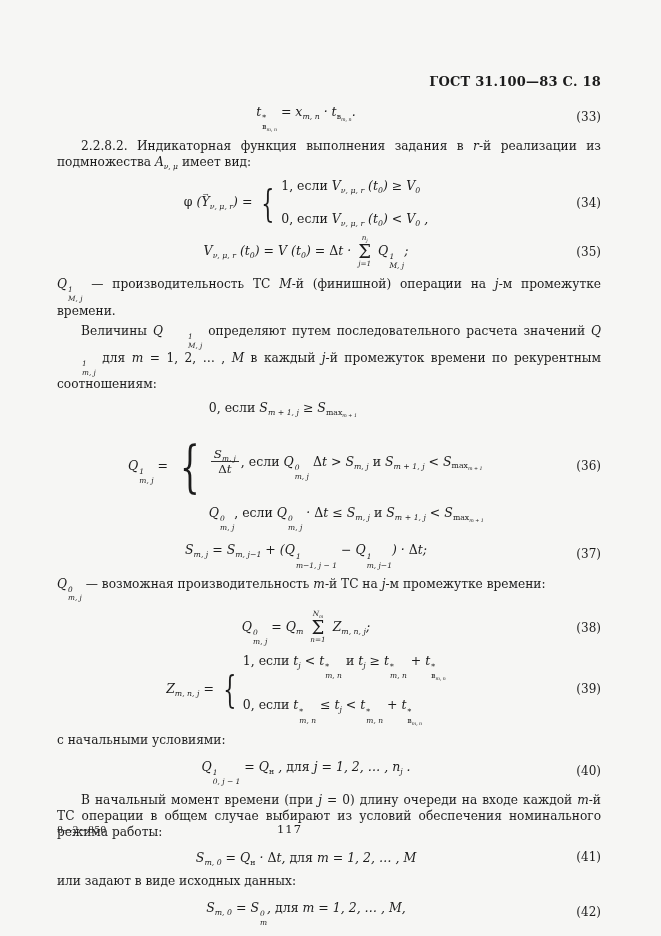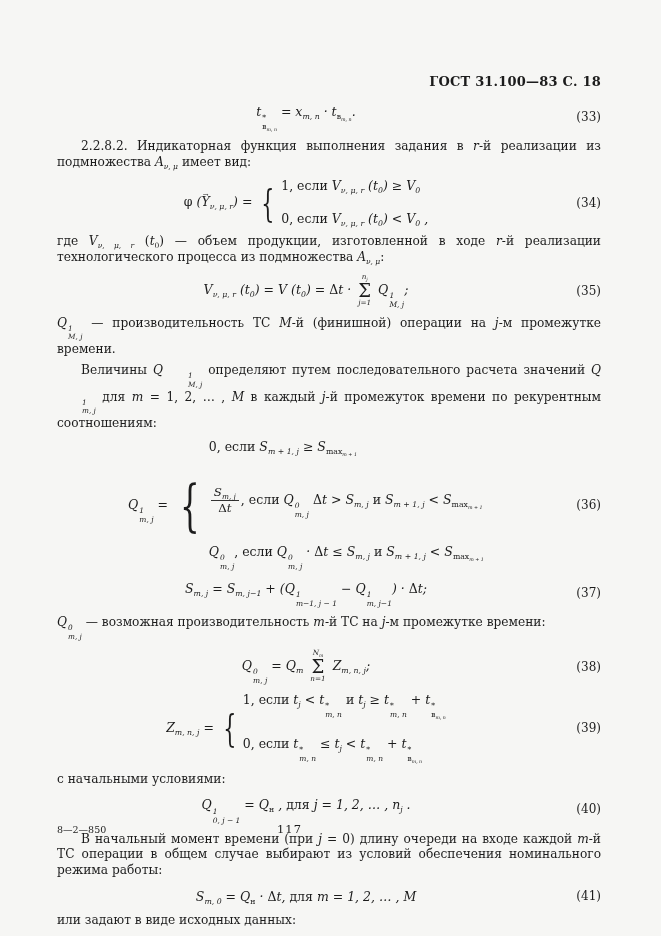--- a/index.html
+++ b/index.html
@@ -87,21 +87,20 @@
     <div class="eqbody"><span class="fm"><span class="up">φ</span> (<span class="mv"><span class="arr">→</span><span class="vb">Y</span></span><sub>ν, μ, r</sub>) = <span class="mc">
             <span class="brace" style="font-size: 3em;">{</span>
             <span class="clines">
               <span class="cline"><span class="up">1, если</span> V<sub>ν, μ, r</sub> (t<sub>0</sub>) ≥ V<sub>0</sub></span>
               <span class="cline"><span class="up">0, если</span> V<sub>ν, μ, r</sub> (t<sub>0</sub>) &lt; V<sub>0</sub> ,</span>
             </span>
           </span></span></div>
     <div class="eqnum">(34)</div>
   </div>
 
-  <p class="para">где <span class="it">V<sub>ν, μ, r</sub></span> (<span class="it">t</span><sub>0</sub>) — объем продукции, изготовленной в ходе <span class="it">r</span>-й реализации технологического процесса из подмножества <span class="it">A<sub>ν, μ</sub></span>:</p>
 
   <div class="eqrow">
     <div class="eqbody"><span class="fm">V<sub>ν, μ, r</sub> (t<sub>0</sub>) = V (t<sub>0</sub>) = <span class="up">Δ</span>t · <span class="ms">
             <span class="lim">n<sub>j</sub></span>
             <span class="sig">Σ</span>
             <span class="lim">j=1</span>
           </span> Q<span class="mtw">
             <span class="tl">1</span>
             <span class="tl">M, j</span>
           </span>;</span></div>

